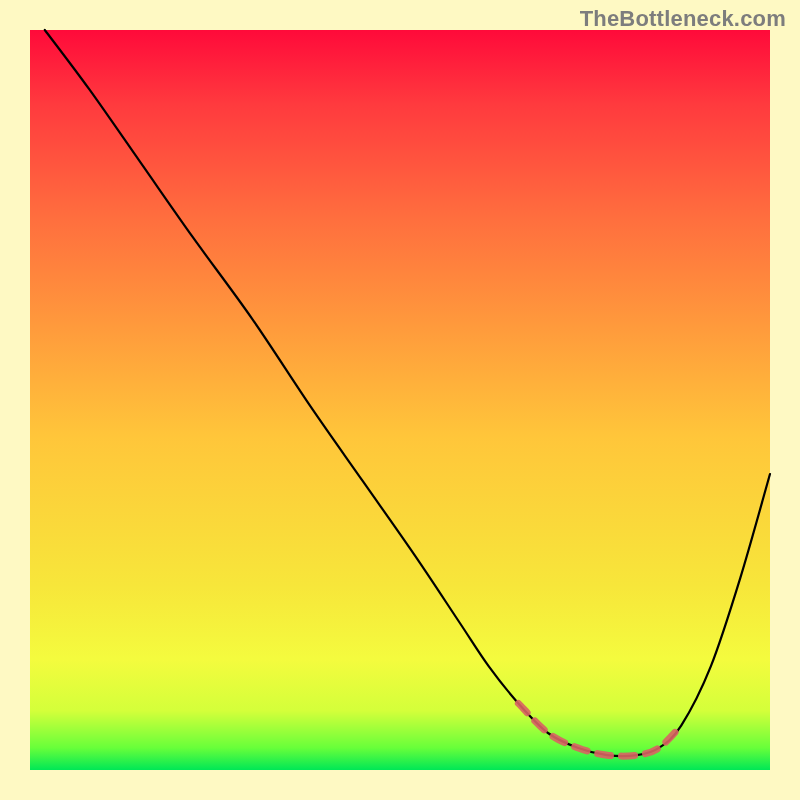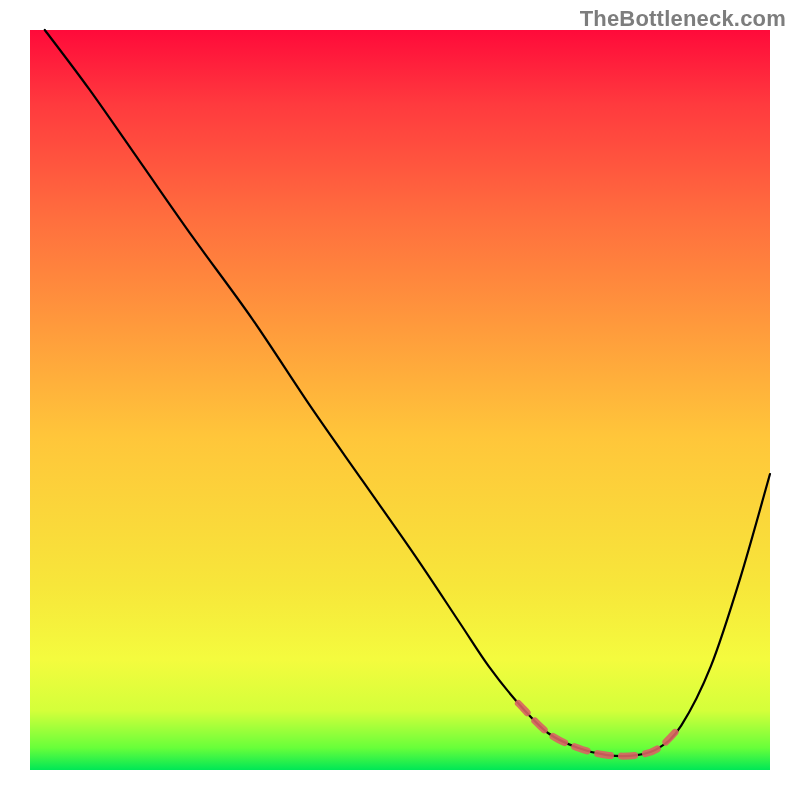--- a/index.html
+++ b/index.html
@@ -1,21 +1,21 @@
 <!DOCTYPE html>
 <html><head>
 <meta charset="utf-8">
 <style>
   * { margin: 0; padding: 0; box-sizing: border-box; }
   html, body { width: 800px; height: 800px; overflow: hidden; background: #000; }
   .frame {
     position: relative;
     width: 800px;
     height: 800px;
-    background: #ffffff;
+    background: #fef9c3;
   }
   .plot-area {
     position: absolute;
     left: 30px;
     top: 30px;
     width: 740px;
     height: 740px;
     background: linear-gradient(to bottom,
       #ff0a3a 0%,
       #ff3a3e 10%,

